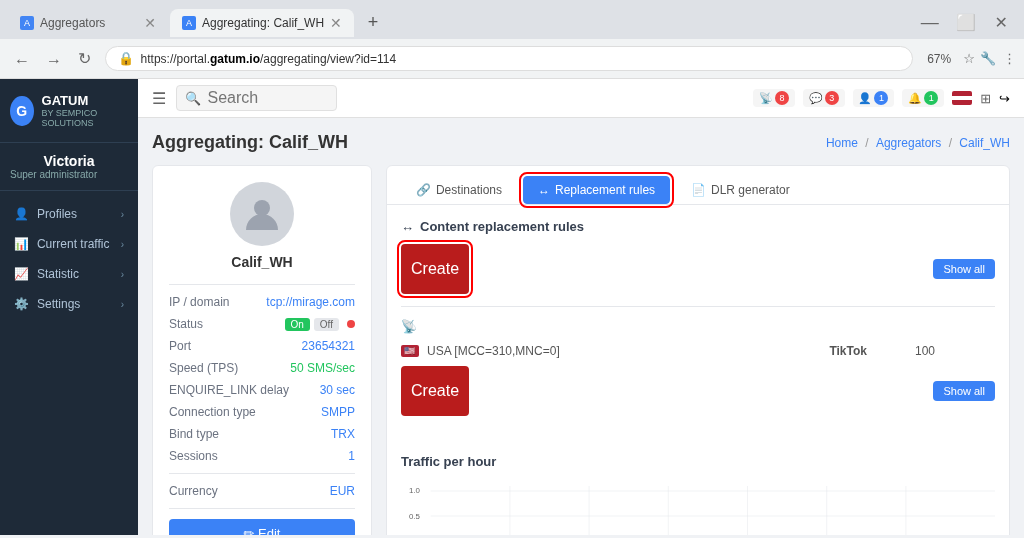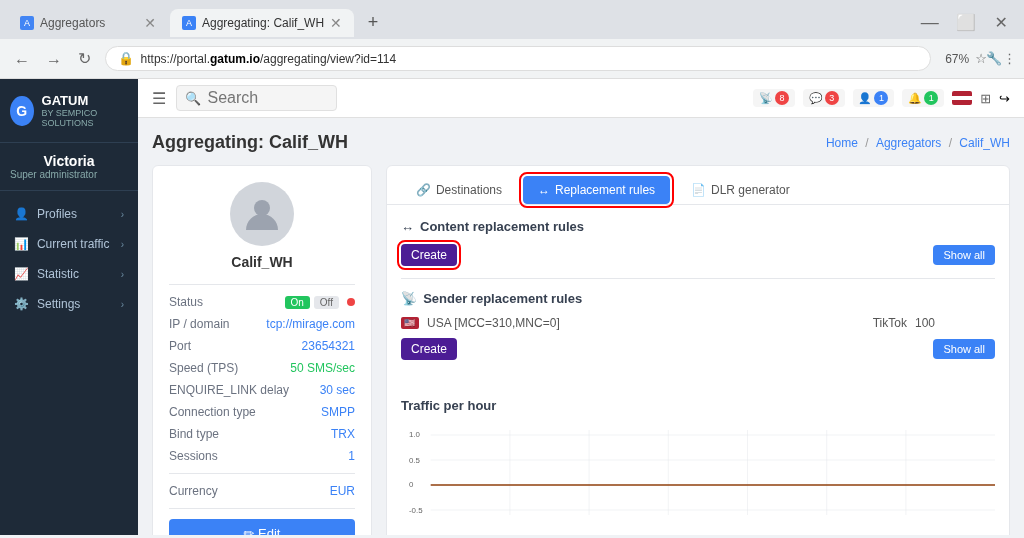--- a/index.html
+++ b/index.html
@@ -12,21 +12,21 @@
     .browser-tab.active { background: #f1f3f4; color: #333; }
     .browser-tab .tab-favicon { width: 14px; height: 14px; border-radius: 2px; background: #4285f4; display: inline-flex; align-items: center; justify-content: center; }
     .browser-tab .tab-close { margin-left: auto; color: #888; font-size: 14px; cursor: pointer; }
     .browser-toolbar { display: flex; align-items: center; padding: 6px 8px; gap: 8px; background: #f1f3f4; }
     .browser-nav { display: flex; gap: 4px; }
     .browser-nav button { background: none; border: none; font-size: 16px; color: #666; cursor: pointer; padding: 4px 6px; border-radius: 4px; }
     .address-bar { flex: 1; display: flex; align-items: center; background: white; border: 1px solid #ddd; border-radius: 20px; padding: 4px 12px; gap: 6px; font-size: 13px; color: #333; }
     .address-bar .lock-icon { color: #666; }
     .address-url { color: #333; font-size: 12px; }
     .address-url b { color: #000; }
-    .browser-actions { display: flex; align-items: center; color: #666; font-size: 13px; }
+    .browser-actions { display: flex; gap: 6px; align-items: center; color: #666; font-size: 13px; }
     .zoom-level { font-size: 12px; color: #555; padding: 2px 6px; }
 
     
     .app { display: flex; height: calc(538px - 82px); }
 
     
     .sidebar { width: 138px; background: #1e2a38; color: #cdd; display: flex; flex-direction: column; flex-shrink: 0; }
     .sidebar-logo { padding: 14px 10px; display: flex; align-items: center; gap: 8px; border-bottom: 1px solid #2e3f52; }
     .sidebar-logo-icon { width: 30px; height: 30px; background: #3b82f6; border-radius: 50%; display: flex; align-items: center; justify-content: center; color: white; font-weight: bold; font-size: 14px; }
     .sidebar-logo-text .brand { font-weight: bold; color: white; font-size: 13px; }
@@ -89,21 +89,21 @@
 
     
     .panel-tabs { display: flex; align-items: center; padding: 10px 14px 0; border-bottom: 1px solid #e5e7eb; gap: 6px; }
     .panel-tab { padding: 6px 14px; font-size: 12px; cursor: pointer; color: #666; border: 1px solid transparent; border-radius: 4px; display: flex; align-items: center; gap: 5px; }
     .panel-tab.active { background: #3b82f6; color: white; border-color: #3b82f6; outline: 2px solid red; outline-offset: 2px; }
     .panel-tab.inactive { color: #555; }
 
     
     .panel-content { padding: 14px; }
     .section-title { font-size: 13px; font-weight: 600; color: #374151; display: flex; align-items: center; gap: 6px; margin-bottom: 10px; }
-    .create-btn { background: #4c1d95; color: white; border: none; padding: 4px 10px; border-radius: 4px; font-size: 12px; cursor: pointer; outline: 2px solid red; outline-offset: 2px; }
+    .create-btn { background: #b91c1c; color: white; border: none; padding: 16px 10px; border-radius: 4px; font-size: 16px; cursor: pointer; outline: 2px solid red; outline-offset: 2px; }
     .show-all-btn { background: #3b82f6; color: white; border: none; padding: 4px 10px; border-radius: 4px; font-size: 11px; cursor: pointer; float: right; }
     .section-divider { border-top: 1px solid #e5e7eb; margin: 12px 0; }
 
     .sender-row { display: flex; align-items: center; gap: 8px; margin-bottom: 8px; }
     .flag-us { width: 18px; height: 12px; background: #b22234; border-radius: 2px; font-size: 9px; display: inline-flex; align-items: center; justify-content: center; color: white; flex-shrink: 0; }
     .sender-info { color: #555; font-size: 12px; flex: 1; }
     .sender-name { color: #555; font-size: 12px; }
     .sender-pct { color: #555; font-size: 12px; margin-left: auto; }
 
     
@@ -253,32 +253,32 @@
             <div class="avatar">
               <svg viewBox="0 0 40 40" fill="#9ca3af">
                 <circle cx="20" cy="14" r="8"></circle>
                 <path d="M4 36c0-8.8 7.2-16 16-16s16 7.2 16 16"></path>
               </svg>
             </div>
             <div class="aggr-name">Calif_WH</div>
           </div>
           <div class="divider"></div>
           <div class="info-row">
+            <span class="info-label">IP / domain</span>
+            <span class="info-value">tcp://mirage.com</span>
+          </div>
+
+          <div class="info-row">
             <span class="info-label">Status</span>
             <div class="status-toggle">
               <button class="toggle-btn toggle-on">On</button>
               <button class="toggle-btn toggle-off">Off</button>
               <div class="status-dot"></div>
             </div>
           </div>
-
-          <div class="info-row">
-            <span class="info-label">IP / domain</span>
-            <span class="info-value">tcp://mirage.com</span>
-          </div>
           <div class="info-row">
             <span class="info-label">Port</span>
             <span class="info-value">23654321</span>
           </div>
           <div class="info-row">
             <span class="info-label">Speed (TPS)</span>
             <span class="info-value green">50 SMS/sec</span>
           </div>
           <div class="info-row">
             <span class="info-label">ENQUIRE_LINK delay</span>
@@ -330,26 +330,25 @@
             </div>
             <div style="display:flex; align-items:center; margin-bottom:10px;">
               <button class="create-btn">Create</button>
               <button class="show-all-btn" style="margin-left:auto;">Show all</button>
             </div>
 
             <div class="section-divider"></div>
 
             <div class="section-title">
               <span>📡</span>
-              <span>Sender replacement rules</span>
             </div>
             <div class="sender-row">
               <span class="flag-us">🇺🇸</span>
               <span class="sender-info">USA [MCC=310,MNC=0]</span>
-              <span class="sender-name" style="margin-left:auto; ">TikTok</span>
+              <span class="sender-name" style="margin-left:auto; margin-right:40px;font-weight:bold;">TikTok</span>
               <span class="sender-pct" style="margin-right:60px;">100</span>
             </div>
             <div style="display:flex; align-items:center; margin-bottom:10px;">
               <button class="create-btn" style="outline:none;">Create</button>
               <button class="show-all-btn" style="margin-left:auto;">Show all</button>
             </div>
           </div>
 
           <div class="chart-section">
             <div class="chart-title">Traffic per hour</div>

